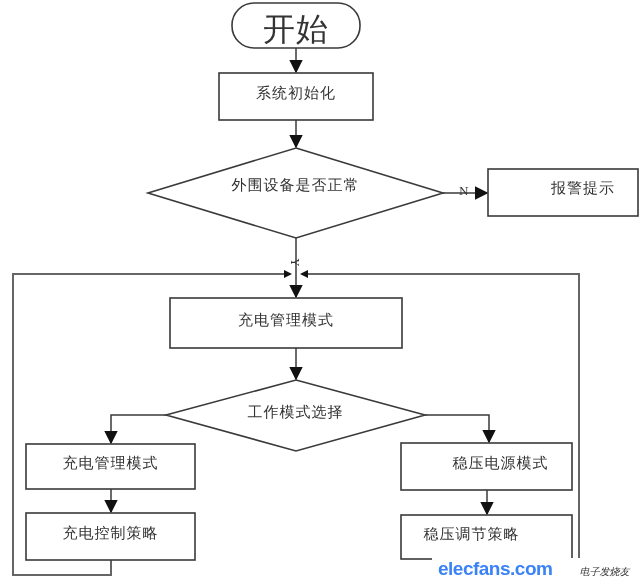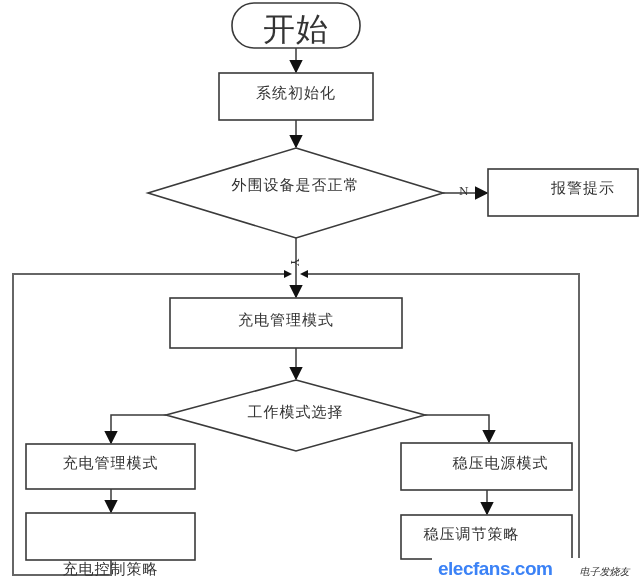--- a/index.html
+++ b/index.html
@@ -65,20 +65,20 @@
 
 <div class="label" style="left:232px;top:8px;width:128px;font-size:32px;">开始</div>
 <div class="label" style="left:219px;top:84px;width:154px;">系统初始化</div>
 <div class="label" style="left:148px;top:176px;width:295px;text-align:center;">外围设备是否正常</div>
 <div class="tiny" style="left:459px;top:185px;">N</div>
 <div class="label" style="left:488px;top:179px;width:150px;margin-left:20px;">报警提示</div>
 <div class="tiny" style="left:291px;top:256px;transform:rotate(90deg);">Y</div>
 <div class="label" style="left:170px;top:311px;width:232px;">充电管理模式</div>
 <div class="label" style="left:166px;top:403px;width:259px;">工作模式选择</div>
 <div class="label" style="left:26px;top:454px;width:169px;">充电管理模式</div>
-<div class="label" style="left:26px;top:524px;width:169px;margin-top:36px;">充电控制策略</div>
+<div class="label" style="left:26px;top:524px;width:169px;">充电控制策略</div>
 <div class="label" style="left:401px;top:454px;width:199px;">稳压电源模式</div>
 <div class="label" style="left:401px;top:525px;width:141px;">稳压调节策略</div>
 
 <div class="wm">
   <span class="wm-brand">elecfans.com</span>
   <span class="wm-cn">电子发烧友</span>
 </div>
 
 </body></html>

